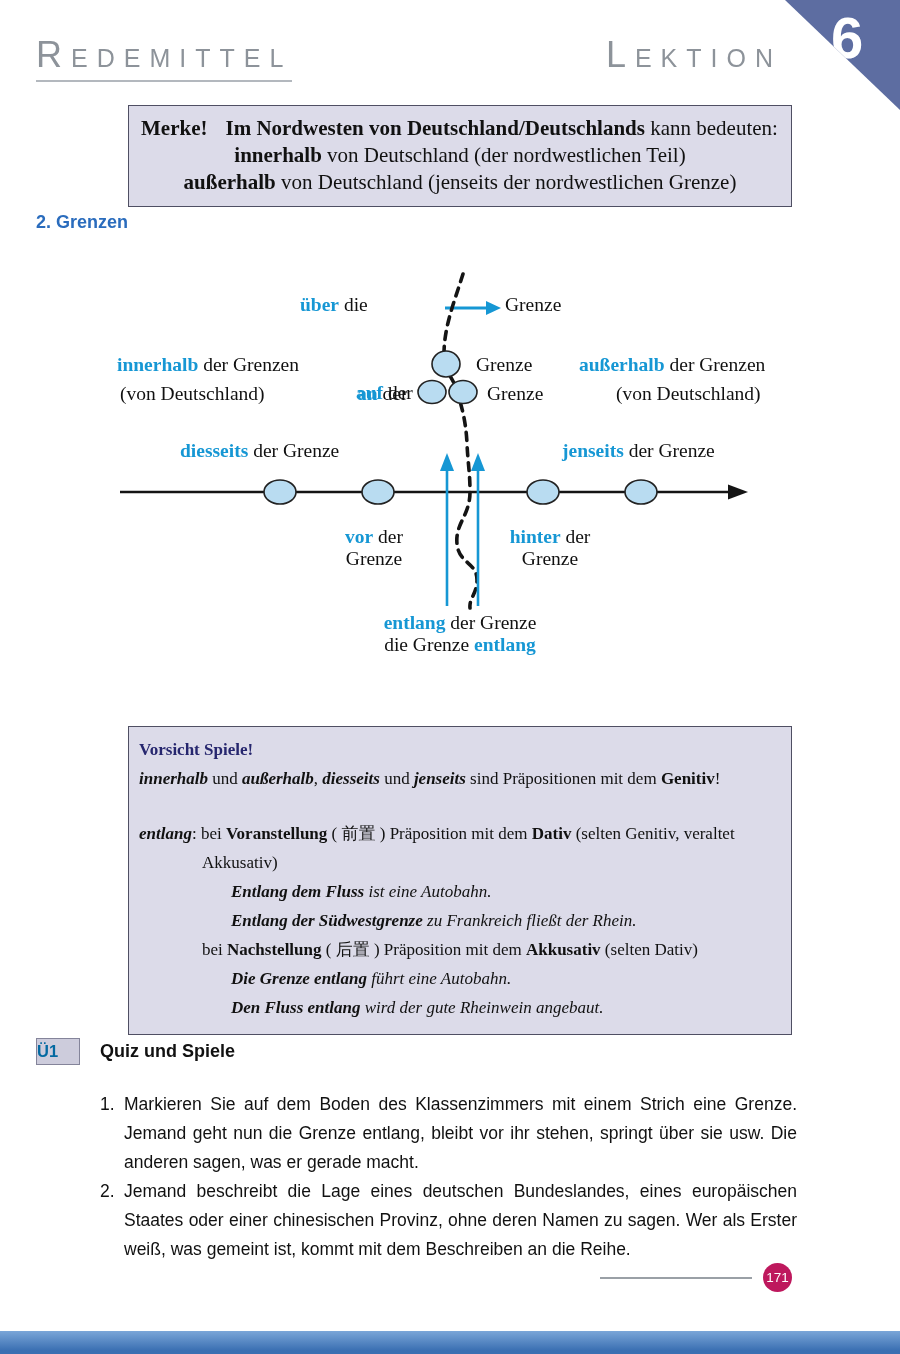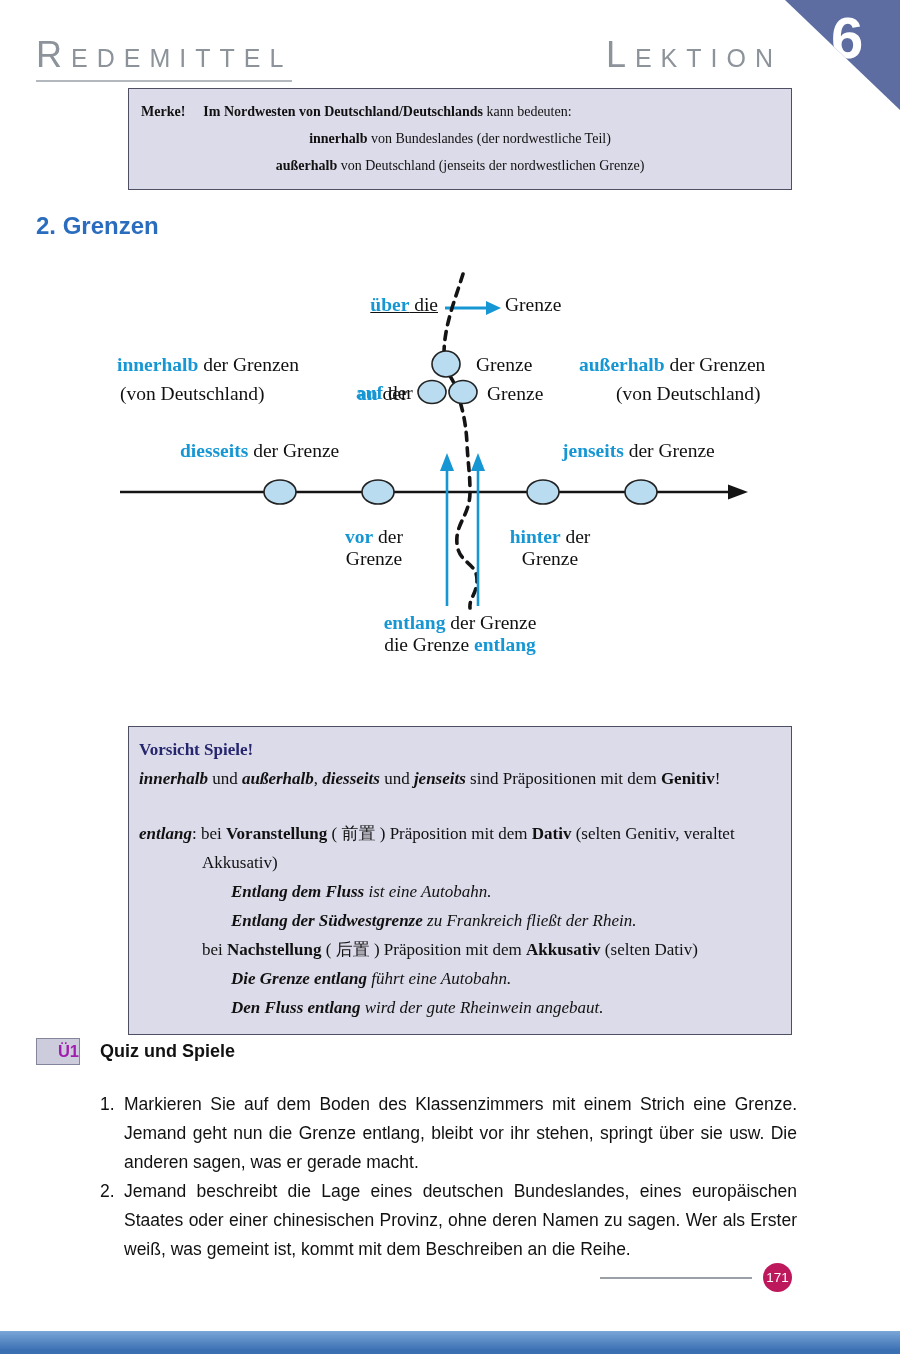--- a/index.html
+++ b/index.html
@@ -28,50 +28,50 @@
   #corner .num {
     position:absolute; left:46px; top:4px;
     font-family:"Liberation Sans", sans-serif;
     font-size:58px; font-weight:bold; color:#ffffff;
   }
   
   .notebox {
     position:absolute; left:128px; width:664px;
     background:#dcdbe9; border:1.6px solid #4f4f63;
   }
-  #merke-box { top:88px; padding:9px 12px 10px 12px; font-size:14px; line-height:27px; }
+  #merke-box { top:105px; padding:9px 12px 10px 12px; font-size:21px; line-height:27px; }
   #merke-box .m-center { text-align:center; }
   #vorsicht-box { top:726px; min-height:278px; padding:8px 14px 12px 10px; font-size:17px; line-height:29px; }
   .v-title { font-weight:bold; color:#26266e; }
   .v-gap { height:26px; }
   .ind1 { padding-left:63px; }
   .ind2 { padding-left:92px; }
   
   .b { font-weight:bold; }
   .i { font-style:italic; }
   .bi { font-weight:bold; font-style:italic; }
   .accent { color:#1697d4; font-weight:bold; }
   .gap { margin-right:18px; }
   
   #section-title {
     position:absolute; left:36px; top:212px;
     font-family:"Liberation Sans", sans-serif;
-    font-size:24px; font-weight:bold; color:#2a6cbd;
+    font-size:18px; font-weight:bold; color:#2a6cbd;
   }
   
   #diagram { position:absolute; left:0; top:268px; width:900px; height:420px; }
   #diagram svg { position:absolute; left:0; top:0; }
   .dlabel { position:absolute; font-size:19.5px; white-space:nowrap; }
   .dcenter { text-align:center; white-space:normal; }
   
   #ue-badge {
     position:absolute; left:36px; top:1038px; width:44px; height:27px;
     background:#cdccdc; border:1.6px solid #84849a;
     font-family:"Liberation Sans", sans-serif; font-size:16.5px; font-weight:bold;
-    color:#a21caf; text-align:right; line-height:24px;
+    color:#0369a1; text-align:left; line-height:24px;
   }
   #ue-title {
     position:absolute; left:100px; top:1041px;
     font-family:"Liberation Sans", sans-serif; font-size:18px; font-weight:bold; color:#111;
   }
   #ex-list {
     position:absolute; left:100px; top:1090px; width:697px;
     font-family:"Liberation Sans", sans-serif; font-size:17.5px; line-height:29px;
   }
   .ex-item { display:flex; }
@@ -96,21 +96,21 @@
 <div id="page">
 
   <div id="brand-left" class="brand">Redemittel</div>
   <div id="brand-right" class="brand">Lektion</div>
   <div id="corner">
     <span class="num">6</span>
   </div>
 
   <div id="merke-box" class="notebox">
     <div class="m-line"><span class="b gap">Merke!</span><span class="b">Im Nordwesten von Deutschland/Deutschlands</span><span> kann bedeuten:</span></div>
-    <div class="m-line m-center"><span class="b">innerhalb</span><span> von Bundeslandes (der nordwestliche Teil)</span></div>
+    <div class="m-line m-center"><span class="b">innerhalb</span><span> von Deutschland (der nordwestlichen Teil)</span></div>
     <div class="m-line m-center"><span class="b">außerhalb</span><span> von Deutschland (jenseits der nordwestlichen Grenze)</span></div>
   </div>
 
   <div id="section-title">2. Grenzen</div>
 
   <div id="diagram">
     <svg width="900" height="420" viewBox="0 0 900 420">
 
       <line x1="445" y1="40" x2="487" y2="40" stroke="#1697d4" stroke-width="3"></line>
       <polygon points="486,33 501,40 486,47" fill="#1697d4"></polygon>
@@ -135,21 +135,21 @@
       <ellipse cx="446" cy="96" rx="14" ry="13" fill="#b9dcf1" stroke="#222" stroke-width="1.6"></ellipse>
       <ellipse cx="432" cy="124" rx="14" ry="11.5" fill="#b9dcf1" stroke="#222" stroke-width="1.6"></ellipse>
       <ellipse cx="463" cy="124" rx="14" ry="11.5" fill="#b9dcf1" stroke="#222" stroke-width="1.6"></ellipse>
 
       <line x1="447" y1="338" x2="447" y2="200" stroke="#1697d4" stroke-width="2.6"></line>
       <polygon points="440,203 447,185 454,203" fill="#1697d4"></polygon>
       <line x1="478" y1="338" x2="478" y2="200" stroke="#1697d4" stroke-width="2.6"></line>
       <polygon points="471,203 478,185 485,203" fill="#1697d4"></polygon>
     </svg>
 
-    <div class="dlabel" style="left:300px; top:26px; width:138px; text-align:right;text-decoration:underline;"><span class="accent">über</span><span> die</span></div>
+    <div class="dlabel" style="left:300px; top:26px; width:138px; text-align:left;"><span class="accent">über</span><span> die</span></div>
     <div class="dlabel" style="left:505px; top:26px;">Grenze</div>
 
     <div class="dlabel" style="left:117px; top:86px;"><span class="accent">innerhalb</span><span> der Grenzen</span></div>
     <div class="dlabel" style="left:356px; top:86px;margin-top:28px;"><span class="accent">auf</span><span> der</span></div>
     <div class="dlabel" style="left:476px; top:86px;">Grenze</div>
     <div class="dlabel" style="left:579px; top:86px;"><span class="accent">außerhalb</span><span> der Grenzen</span></div>
 
     <div class="dlabel" style="left:120px; top:115px;">(von Deutschland)</div>
     <div class="dlabel" style="left:357px; top:115px;"><span class="accent">an</span><span> der</span></div>
     <div class="dlabel" style="left:487px; top:115px;">Grenze</div>

